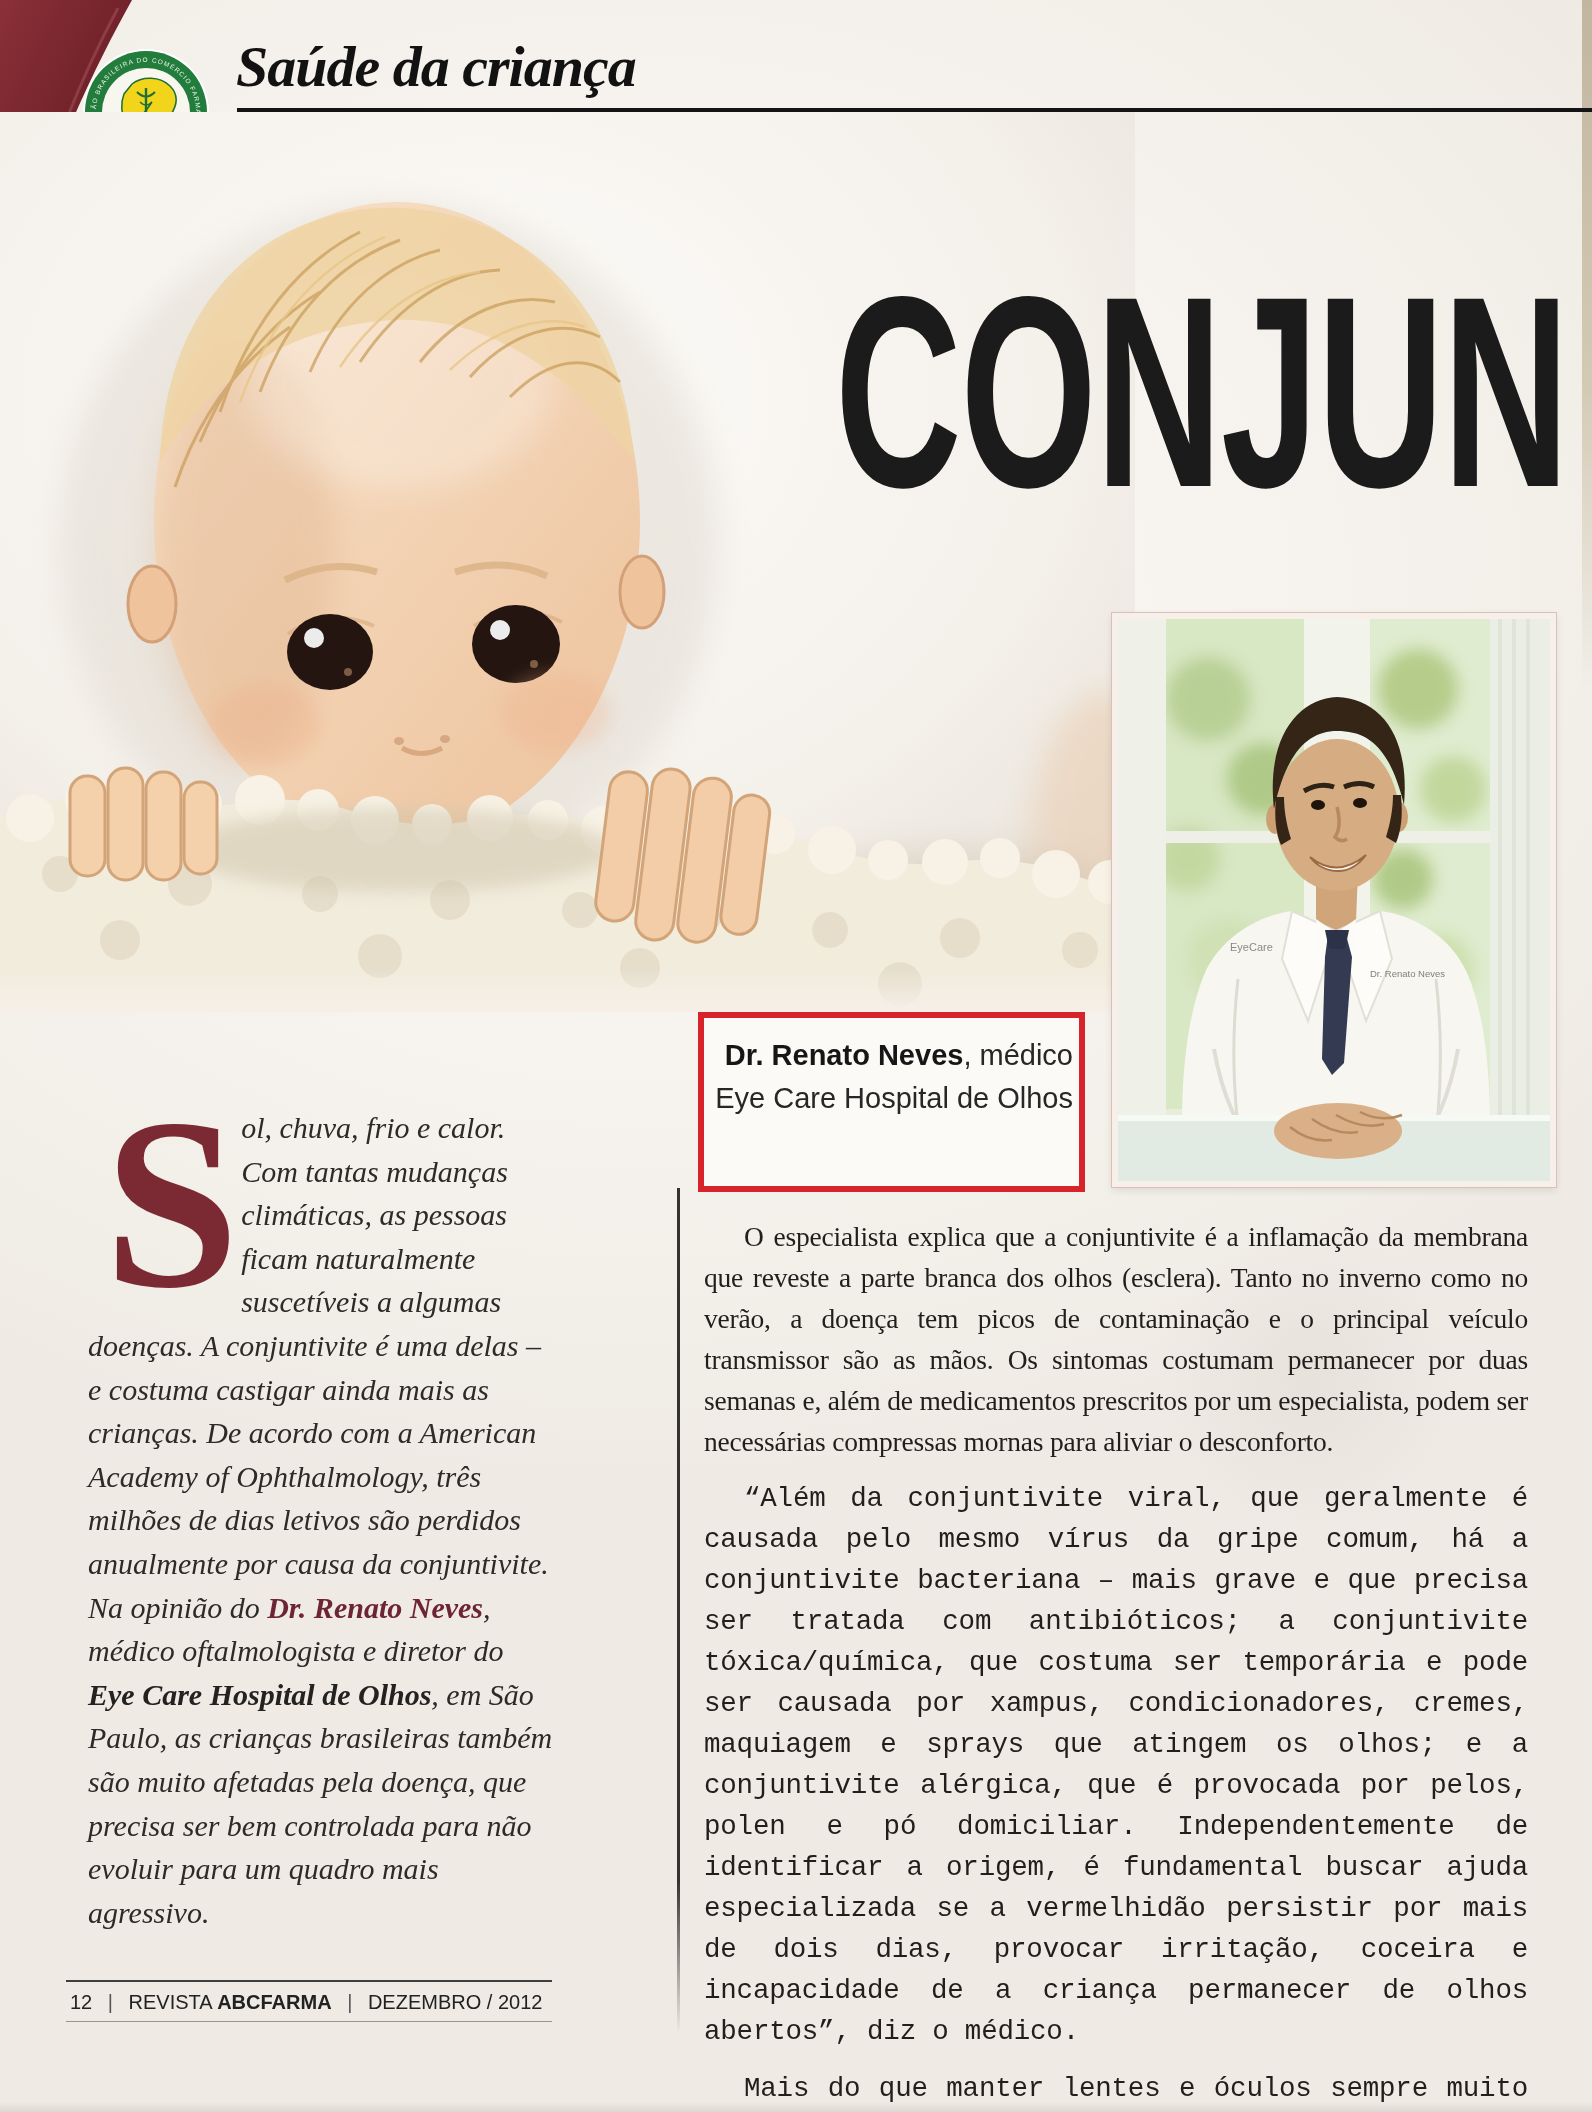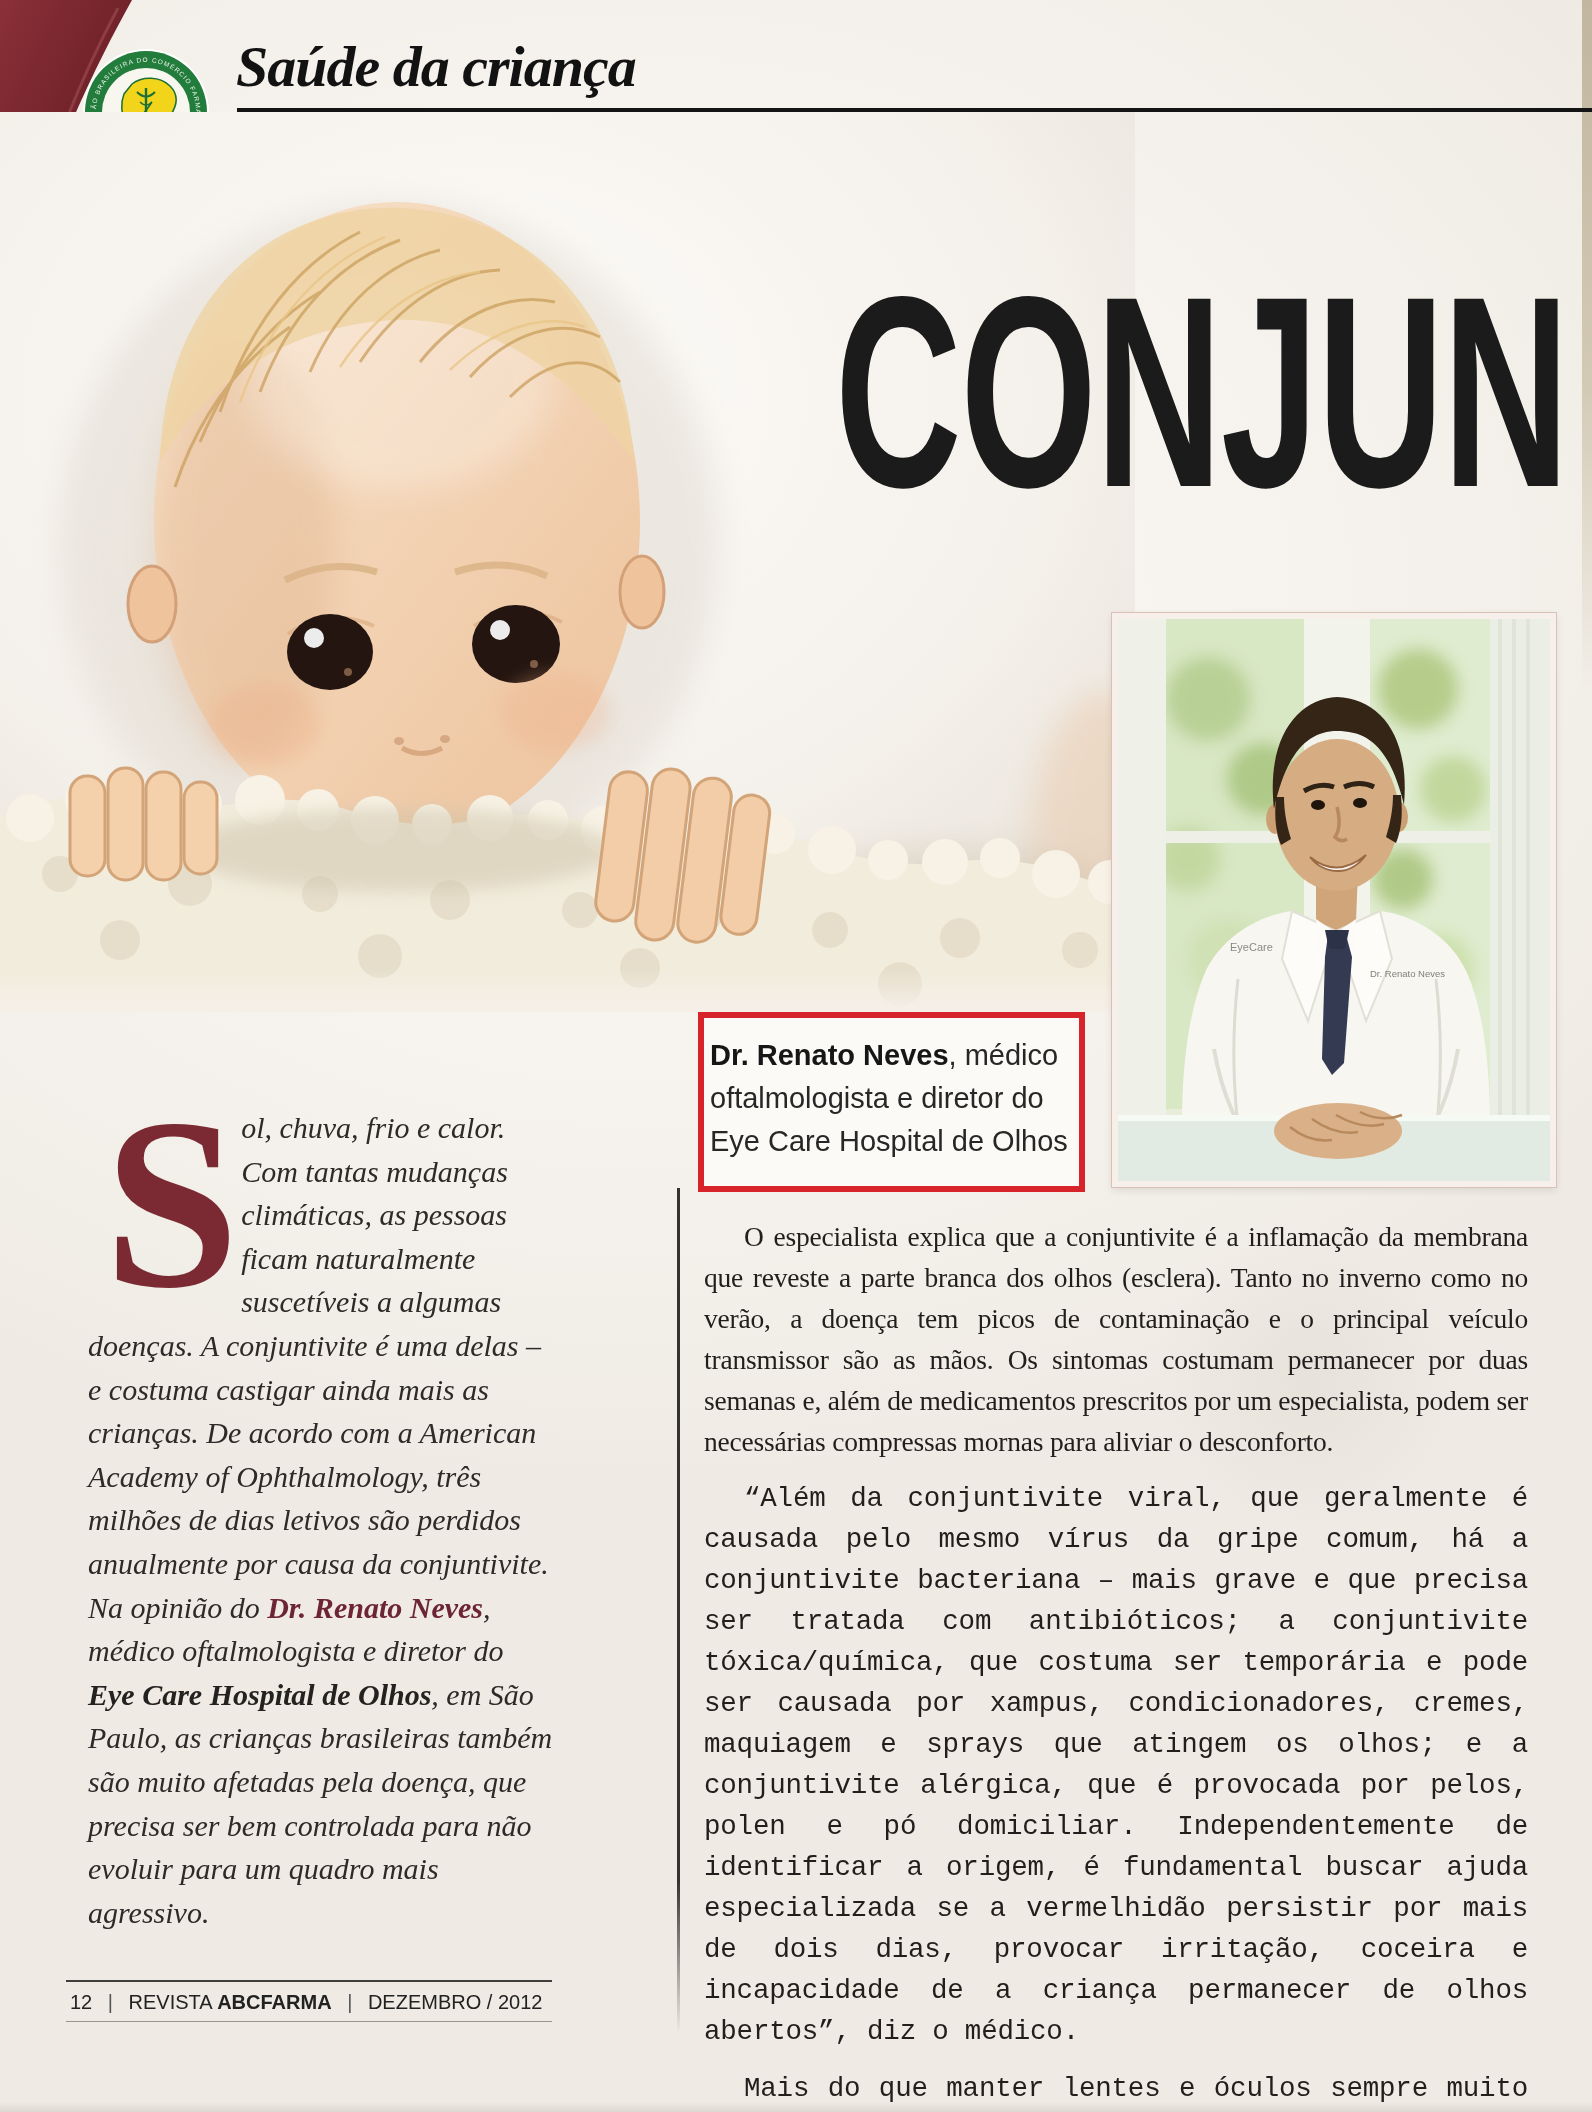--- a/index.html
+++ b/index.html
@@ -36,21 +36,21 @@
   .doctor-photo svg{display:block;width:100%;height:100%;}
 
   
   .headline{position:absolute;left:835px;top:256px;white-space:nowrap;
         font-family:"Liberation Sans", sans-serif;font-weight:700;font-size:272px;line-height:272px;
         color:#1b1b1b;transform:scaleX(.645);transform-origin:left top;letter-spacing:-2px;}
 
   
   .caption-box{position:absolute;left:698px;top:1012px;width:387px;height:180px;
         border:6px solid #d7242b;background:#fbfaf7;padding:16px 6px 10px;
-        text-align:left;font-size:29px;line-height:43px;color:#272727;}
+        text-align:right;font-size:29px;line-height:43px;color:#272727;}
   .caption-box b{font-weight:700;color:#161616;}
 
   
   .col-divider{position:absolute;left:677px;top:1188px;width:3px;height:845px;
         background:linear-gradient(to bottom,#35332f 0%,#35332f 82%,rgba(53,51,47,0) 100%);}
 
   .lead-col{position:absolute;left:88px;top:1106px;width:468px;
         font-family:"Liberation Serif", serif;font-style:italic;
         font-size:30px;line-height:43.6px;color:#2e2a28;}
   .drop-cap{float:left;font-style:normal;font-weight:700;color:#7b2a33;
@@ -314,21 +314,20 @@
           <path d="M194,500 q24,17 46,13"></path>
           <path d="M218,496 q26,15 48,9"></path>
           <path d="M242,493 q22,11 42,3"></path>
         </g>
       </g>
     </svg>
   </figure>
 
   <div class="caption-box">
     <div><b>Dr. Renato Neves</b><span>, médico</span></div>
-    <div>oftalmologista e diretor do</div>
     <div>Eye Care Hospital de Olhos</div>
   </div>
 
   <div class="col-divider"></div>
 
   <div class="lead-col">
     <span class="drop-cap">S</span><span>ol, chuva, frio e calor. Com tantas mudanças climáticas, as pessoas ficam naturalmente suscetíveis a algumas doenças. A conjuntivite é uma delas – e costuma castigar ainda mais as crianças. De acordo com a American Academy of Ophthalmology, três milhões de dias letivos são perdidos anualmente por causa da conjuntivite. Na opinião do </span><span class="u"><b class="name">Dr. Renato Neves</b><span>, médico oftalmologista e diretor do </span><b>Eye Care Hospital de Olhos</b><span>, em São Paulo,</span></span><span> as crianças brasileiras também são muito afetadas pela doença, que precisa ser bem controlada para não evoluir para um quadro mais agressivo.</span>
   </div>
 
   <div class="body-col">

